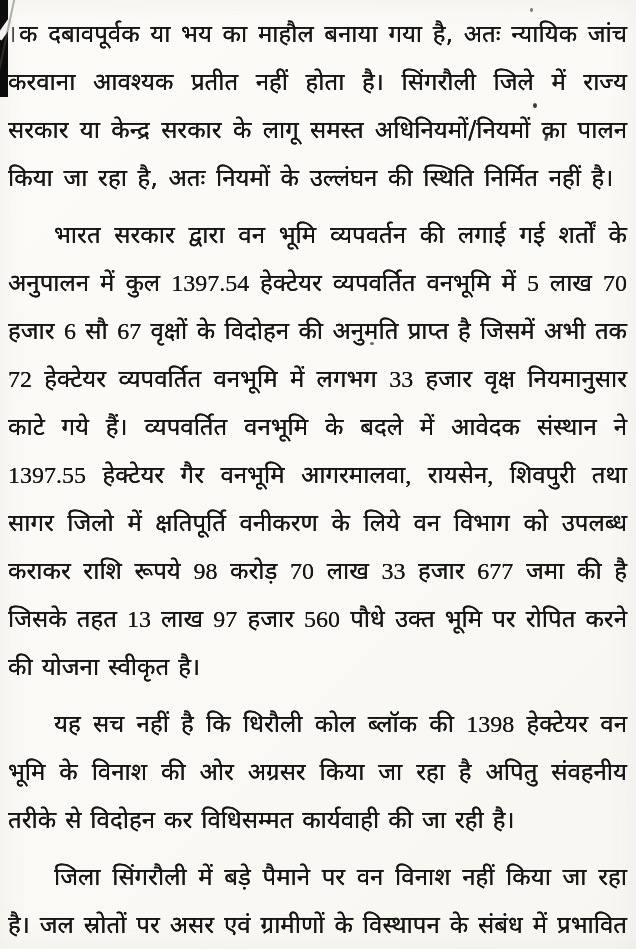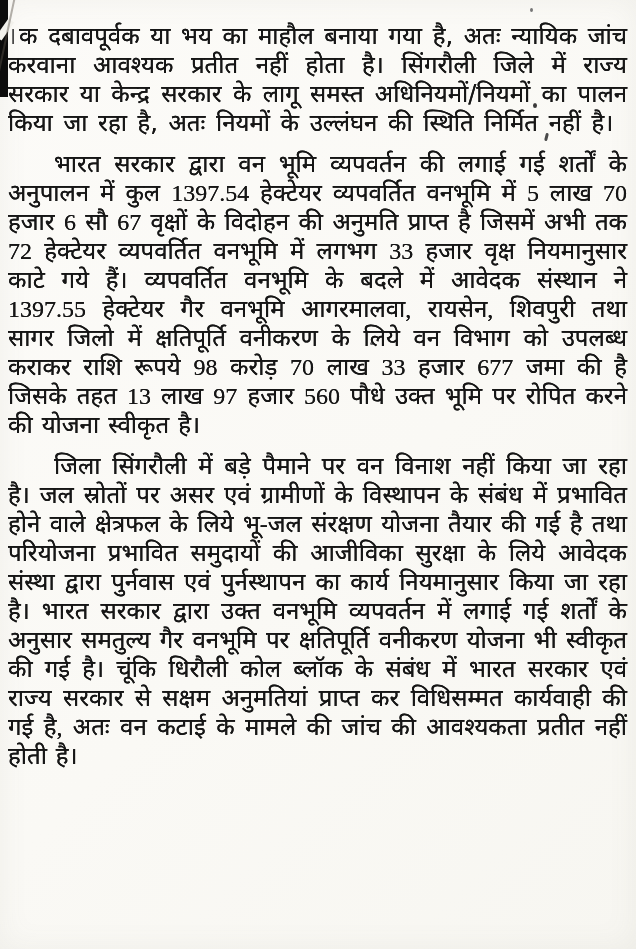--- a/index.html
+++ b/index.html
@@ -18,23 +18,23 @@
     box-shadow: inset 0 0 30px rgba(120,115,100,0.08);
   }
   .content {
     position: absolute;
     left: 8px;
     right: 9px;
     top: 10px;
     color: #161616;
   }
   p.para {
-    margin: 12px 0 9px 0;
+    margin: 0 0 9px 0;
     font-size: 24px;
-    line-height: 29px;
+    line-height: 48px;
     text-align: justify;
     word-spacing: 3px;
     text-shadow: 0 0 0.5px currentColor;
   }
   p.para.indent { text-indent: 46px; font-family: Liberation Serif, serif; }
   .edge-mark {
     display: inline-block;
     transform: scaleX(0.6);
     margin-right: 2px;
     opacity: 0.85;
@@ -97,17 +97,18 @@
   <div class="artifact speck-1"></div>
   <div class="artifact speck-2"></div>
   <div class="artifact speck-4"></div>
 
   <div class="content">
 
     <p class="para"><span class="edge-mark">।</span><span>क दबावपूर्वक या भय का माहौल बनाया गया है, अतः न्यायिक जांच करवाना आवश्यक प्रतीत नहीं होता है। सिंगरौली जिले में राज्य सरकार या केन्द्र सरकार के लागू समस्त अधिनियमों/नियमों का पालन किया जा रहा है, अतः नियमों के उल्लंघन की स्थिति निर्मित नहीं है।</span></p>
 
     <p class="para indent">भारत सरकार द्वारा वन भूमि व्यपवर्तन की लगाई गई शर्तों के अनुपालन में कुल 1397.54 हेक्टेयर व्यपवर्तित वनभूमि में 5 लाख 70 हजार 6 सौ 67 वृक्षों के विदोहन की अनुमति प्राप्त है जिसमें अभी तक 72 हेक्टेयर व्यपवर्तित वनभूमि में लगभग 33 हजार वृक्ष नियमानुसार काटे गये हैं। व्यपवर्तित वनभूमि के बदले में आवेदक संस्थान ने 1397.55 हेक्टेयर गैर वनभूमि आगरमालवा, रायसेन, शिवपुरी तथा सागर जिलो में क्षतिपूर्ति वनीकरण के लिये वन विभाग को उपलब्ध कराकर राशि रूपये 98 करोड़ 70 लाख 33 हजार 677 जमा की है जिसके तहत 13 लाख 97 हजार 560 पौधे उक्त भूमि पर रोपित करने की योजना स्वीकृत है।</p>
 
+    <p class="para indent">यह सच नहीं है कि धिरौली कोल ब्लॉक की 1398 हेक्टेयर वन भूमि के विनाश की ओर अग्रसर किया जा रहा है अपितु संवहनीय तरीके से विदोहन कर विधिसम्मत कार्यवाही की जा रही है।</p>
 
     <p class="para indent">जिला सिंगरौली में बड़े पैमाने पर वन विनाश नहीं किया जा रहा है। जल स्रोतों पर असर एवं ग्रामीणों के विस्थापन के संबंध में प्रभावित होने वाले क्षेत्रफल के लिये भू-जल संरक्षण योजना तैयार की गई है तथा परियोजना प्रभावित समुदायों की आजीविका सुरक्षा के लिये आवेदक संस्था द्वारा पुर्नवास एवं पुर्नस्थापन का कार्य नियमानुसार किया जा रहा है। भारत सरकार द्वारा उक्त वनभूमि व्यपवर्तन में लगाई गई शर्तों के अनुसार समतुल्य गैर वनभूमि पर क्षतिपूर्ति वनीकरण योजना भी स्वीकृत की गई है। चूंकि धिरौली कोल ब्लॉक के संबंध में भारत सरकार एवं राज्य सरकार से सक्षम अनुमतियां प्राप्त कर विधिसम्मत कार्यवाही की गई है, अतः वन कटाई के मामले की जांच की आवश्यकता प्रतीत नहीं होती है।</p>
 
   </div>
 </div>
 
 </body></html>

